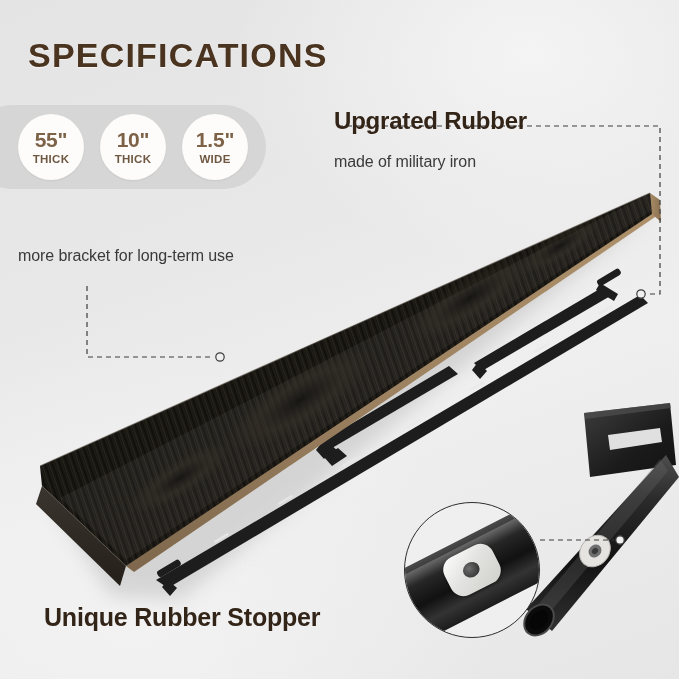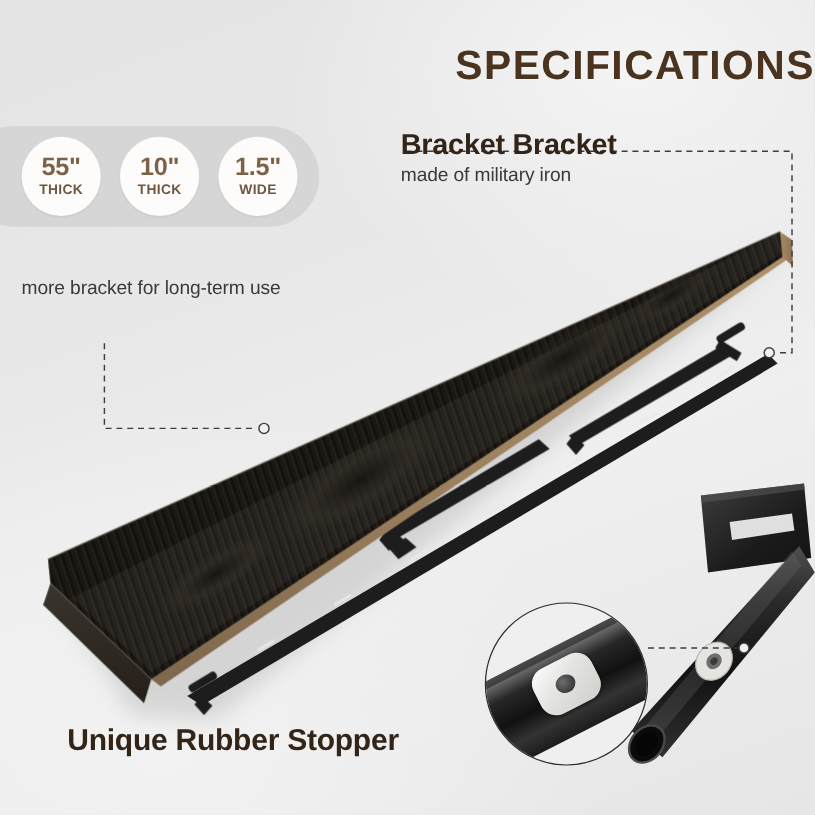--- a/index.html
+++ b/index.html
@@ -12,24 +12,25 @@
   #stage{
     position:relative;width:679px;height:679px;overflow:hidden;
     background:
       radial-gradient(ellipse 420px 300px at 78% 8%, #f4f4f4 0%, rgba(244,244,244,0) 70%),
       radial-gradient(ellipse 500px 400px at 20% 92%, #f2f2f2 0%, rgba(242,242,242,0) 72%),
       linear-gradient(160deg,#e4e4e4 0%,#e8e8e8 35%,#efefef 60%,#e6e6e6 100%);
   }
 
   
   .title{
-    position:absolute;left:0;right:0;top:36px;text-align:right;
+    position:absolute;left:0;right:0;top:36px;text-align:left;
     font-size:34px;font-weight:bold;letter-spacing:1.2px;
     color:#4a3420;
     text-shadow:0 1px 0 rgba(255,255,255,.55);
+    padding-left:28px;
   }
 
   
   .badge-panel{
     position:absolute;left:-30px;top:105px;
     width:296px;height:84px;
     background:#d6d6d6;
     border-radius:44px;
   }
   .badge{
@@ -50,26 +51,26 @@
     letter-spacing:.3px;
   }
 
   
   .anno{position:absolute;}
   .anno .hd{
     font-size:24px;font-weight:bold;color:#332418;line-height:1.1;
     letter-spacing:-.2px;
   }
   .anno .sb{
-    font-size:16px;color:#3a3a3a;line-height:1.25;margin-top:3px;
+    font-size:16px;color:#3a3a3a;line-height:1.25;margin-top:18px;
     letter-spacing:-.1px;
   }
   #anno-bracket{left:334px;top:108px;}
   #anno-wood{left:18px;top:228px;}
-  #anno-stopper{left:56px;top:604px;}
+  #anno-stopper{left:44px;top:604px;}
   #anno-stopper .hd{font-size:25px;}
   #anno-stopper .sb{font-size:16px;}
 
   
   #leaders{position:absolute;left:0;top:0;width:679px;height:679px;}
 
   
   #board{position:absolute;left:0;top:0;width:679px;height:679px;}
 
   .grain{mix-blend-mode:normal;}
@@ -288,21 +289,21 @@
       <polyline points="540,540 614,540"></polyline>
     </g>
     <g fill="none" stroke="#3d3d3d" stroke-width="1.2">
       <circle cx="641" cy="294" r="4.2" fill="#f0f0f0"></circle>
       <circle cx="220" cy="357" r="4.2" fill="#f0f0f0"></circle>
       <circle cx="620" cy="540" r="4.2" fill="#f0f0f0"></circle>
     </g>
   </svg>
 
   <div class="anno" id="anno-bracket">
-    <div class="hd">Bracket Bracket</div>
+    <div class="hd">Upgrated Rubber</div>
     <div class="sb">made of military iron</div>
   </div>
 
   <div class="anno" id="anno-wood">
     <div class="sb">more bracket for long-term use</div>
   </div>
 
   <div class="anno" id="anno-stopper">
     <div class="hd">Unique Rubber Stopper</div>
   </div>

